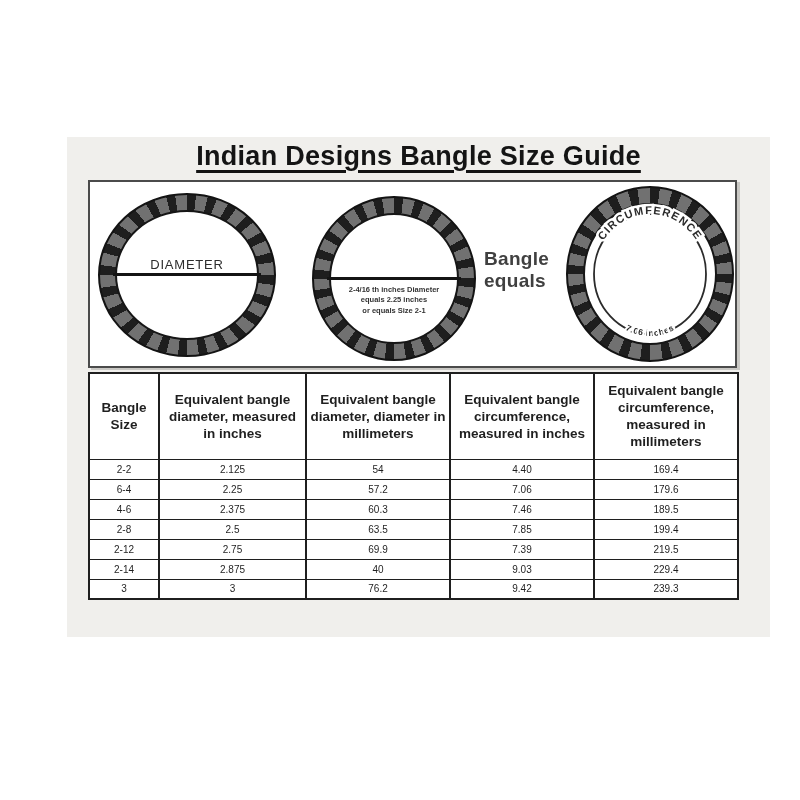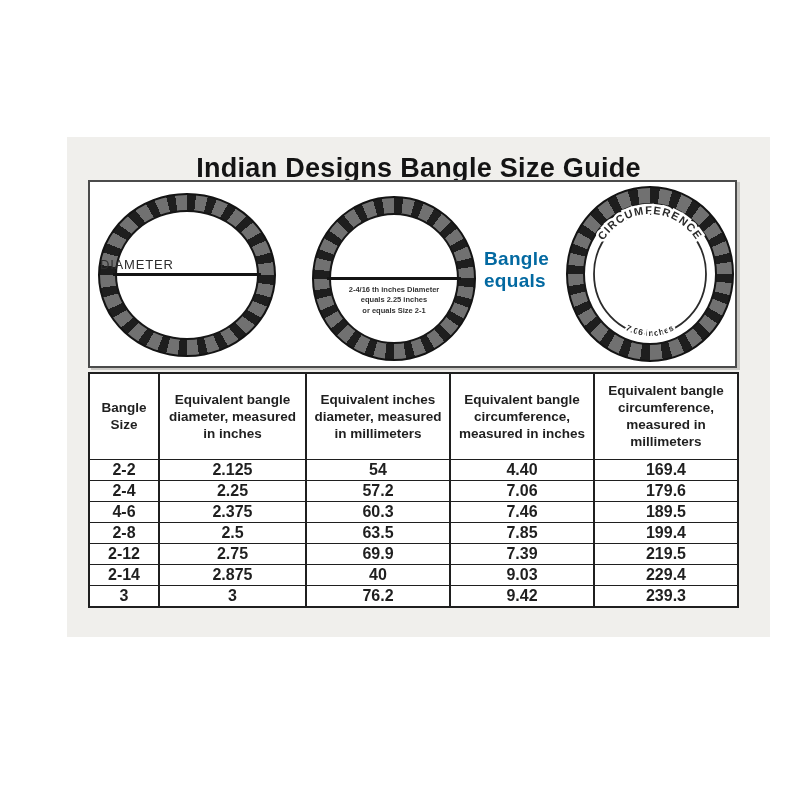--- a/index.html
+++ b/index.html
@@ -2,21 +2,21 @@
 <html><head>
 <meta charset="utf-8">
 <style>
   html,body { margin:0; padding:0; background:#fff; }
   .canvas {
     position:relative; width:800px; height:800px; background:#ffffff;
     font-family:"Liberation Sans", sans-serif; overflow:hidden;
   }
   .panel {
     position:absolute; left:67px; top:137px; width:703px; height:500px;
-    background:#f0efec; box-sizing:border-box; padding-top:16px;
+    background:#f0efec; box-sizing:border-box; padding-top:4px;
   }
   .title {
     margin:0; text-align:center; font-size:27px; font-weight:700;
     color:#141414; letter-spacing:0.3px; text-decoration:underline;
     text-underline-offset:5px; text-decoration-thickness:2.5px;
   }
   .diagram {
     position:absolute; left:21px; top:43px; width:649px; height:188px;
     background:#ffffff; border:2px solid #4b4b4b; box-sizing:border-box;
     box-shadow:3px 2px 0 #c9c8c4;
@@ -31,51 +31,51 @@
   .ring3 { left:476px; top:4px;  width:168px; height:176px; }
   .hole {
     position:absolute; inset:15px; background:#ffffff; border-radius:50%;
     border:2px solid #161616;
   }
   .dline {
     position:absolute; left:13px; right:13px; top:calc(50% - 2px); height:3px;
     background:#141414;
   }
   .dlabel {
-    position:absolute; left:0; right:0; bottom:calc(50% + 3px); text-align:left;
+    position:absolute; left:0; right:0; bottom:calc(50% + 3px); text-align:center;
     font-size:13px; font-weight:500; letter-spacing:0.8px; color:#2d2d2d;
   }
   .note {
     position:absolute; left:0; right:0; top:calc(50% + 6px); text-align:center;
     font-size:7.5px; font-weight:600; color:#333; line-height:1.45;
   }
   .equals {
     position:absolute; left:394px; top:66px; width:100px;
-    font-size:19px; font-weight:700; color:#0369a1; line-height:1.18;
+    font-size:19px; font-weight:700; color:#404040; line-height:1.18;
     letter-spacing:0.3px;
   }
   .ring3 svg { position:absolute; inset:-2px; width:168px; height:176px; }
   .arc-top-text  { font-family:"Liberation Sans",sans-serif; font-size:11px; font-weight:700;
                    letter-spacing:1.2px; fill:#2b2b2b; paint-order:stroke; stroke:#fff; stroke-width:5px; }
   .arc-bot-text  { font-family:"Liberation Sans",sans-serif; font-size:8.5px; font-weight:600;
                    letter-spacing:0.5px; fill:#2b2b2b; paint-order:stroke; stroke:#fff; stroke-width:4px; }
   table.size-table {
     position:absolute; left:21px; top:235px; width:649px;
     border-collapse:collapse; table-layout:fixed; background:#ffffff;
     border:2px solid #1f1f1f; color:#1f1f1f;
   }
   .size-table th, .size-table td {
     border:1px solid #1f1f1f; border-left-width:2px; border-right-width:2px;
     text-align:center; vertical-align:middle; padding:1px 2px; box-sizing:border-box;
   }
   .size-table thead th {
     height:86px; font-size:13.5px; font-weight:600; line-height:1.27;
   }
   .size-table tbody td {
-    height:20px; font-size:16px; font-weight:700;
+    height:20px; font-size:10px; font-weight:400;
   }
 </style>
 </head>
 <body>
 
 <div class="canvas">
   <div class="panel">
 
     <h1 class="title">Indian Designs Bangle Size Guide</h1>
 
@@ -123,35 +123,35 @@
         <col style="width:70px">
           <col style="width:147px">
           <col style="width:144px">
           <col style="width:144px">
           <col style="width:144px">
       </colgroup>
       <thead>
         <tr>
           <th>Bangle Size</th>
           <th>Equivalent bangle diameter, measured in inches</th>
-          <th>Equivalent inches diameter, measured in millimeters</th>
+          <th>Equivalent bangle diameter, diameter in millimeters</th>
           <th>Equivalent bangle circumference, measured in inches</th>
           <th>Equivalent bangle circumference, measured in millimeters</th>
         </tr>
       </thead>
       <tbody>
         <tr>
           <td>2-2</td>
           <td>2.125</td>
           <td>54</td>
           <td>4.40</td>
           <td>169.4</td>
         </tr>
         <tr>
-          <td>2-4</td>
+          <td>6-4</td>
           <td>2.25</td>
           <td>57.2</td>
           <td>7.06</td>
           <td>179.6</td>
         </tr>
         <tr>
           <td>4-6</td>
           <td>2.375</td>
           <td>60.3</td>
           <td>7.46</td>

